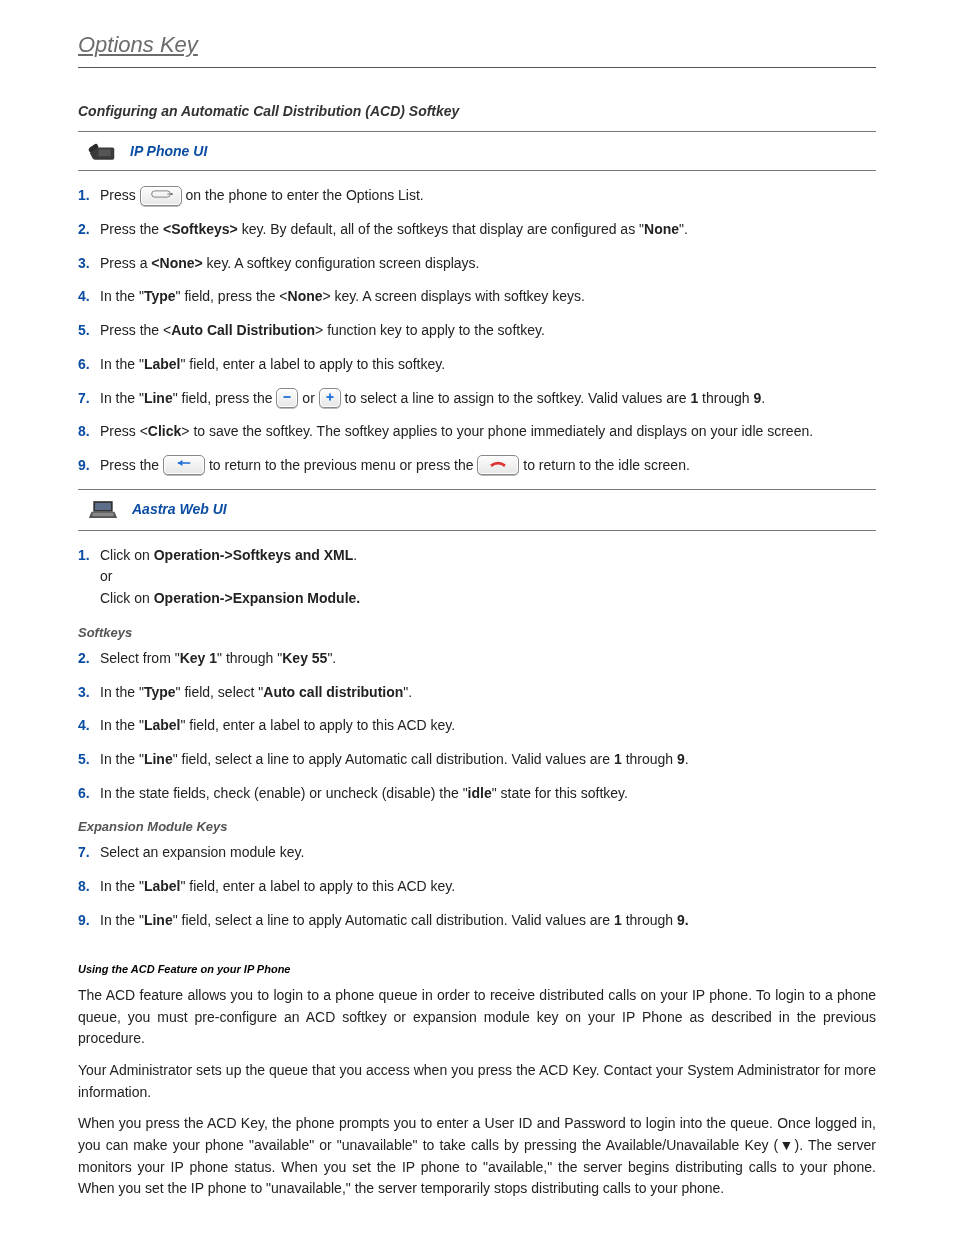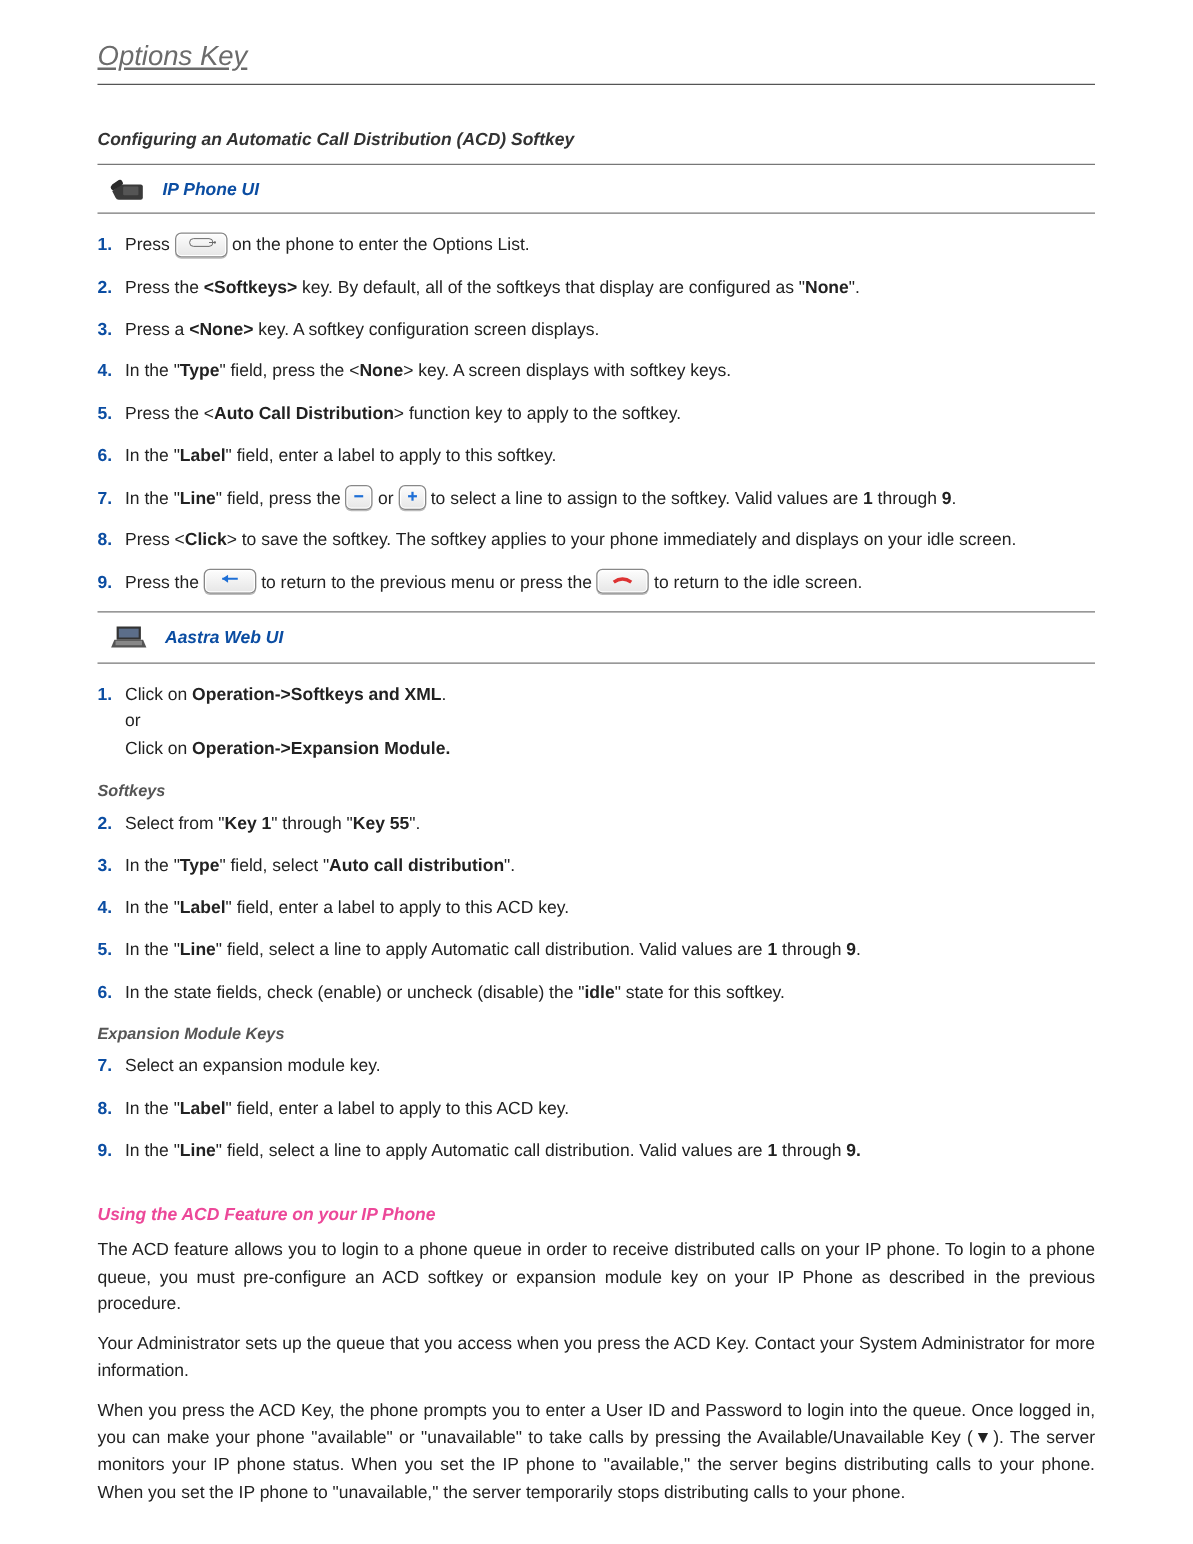--- a/index.html
+++ b/index.html
@@ -95,23 +95,23 @@
   .sub-italic {
     font-weight: 700;
     font-style: italic;
     color: #555;
     margin: 14px 0 6px 0;
     font-size: 13px;
   }
   .sub-blue {
     font-weight: 700;
     font-style: italic;
-    color: #ec4899;
+    color: #000000;
     margin: 30px 0 6px 0;
-    font-size: 14px;
+    font-size: 11px;
   }
   .para {
     margin: 8px 0 10px 0;
     line-height: 1.55;
     text-align: justify;
   }
   b { font-weight: 700; }
   .or-indent { margin-left: 0; }
 </style>
 </head>

